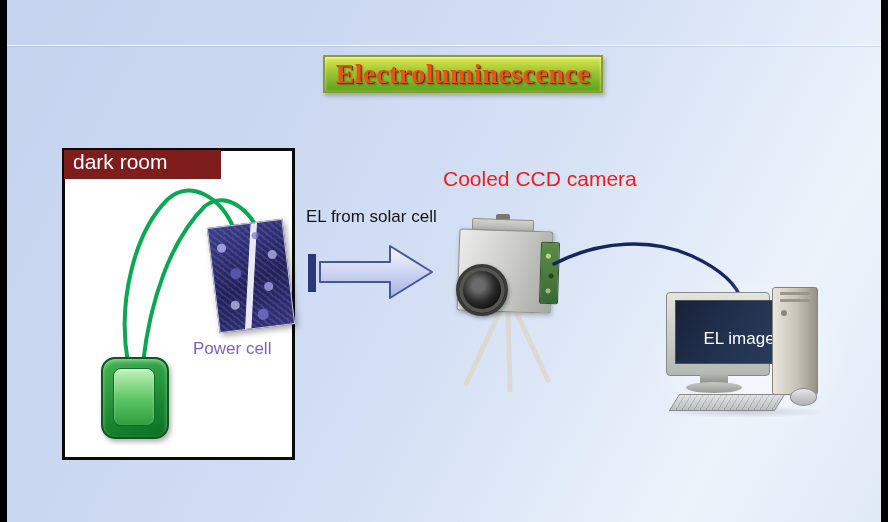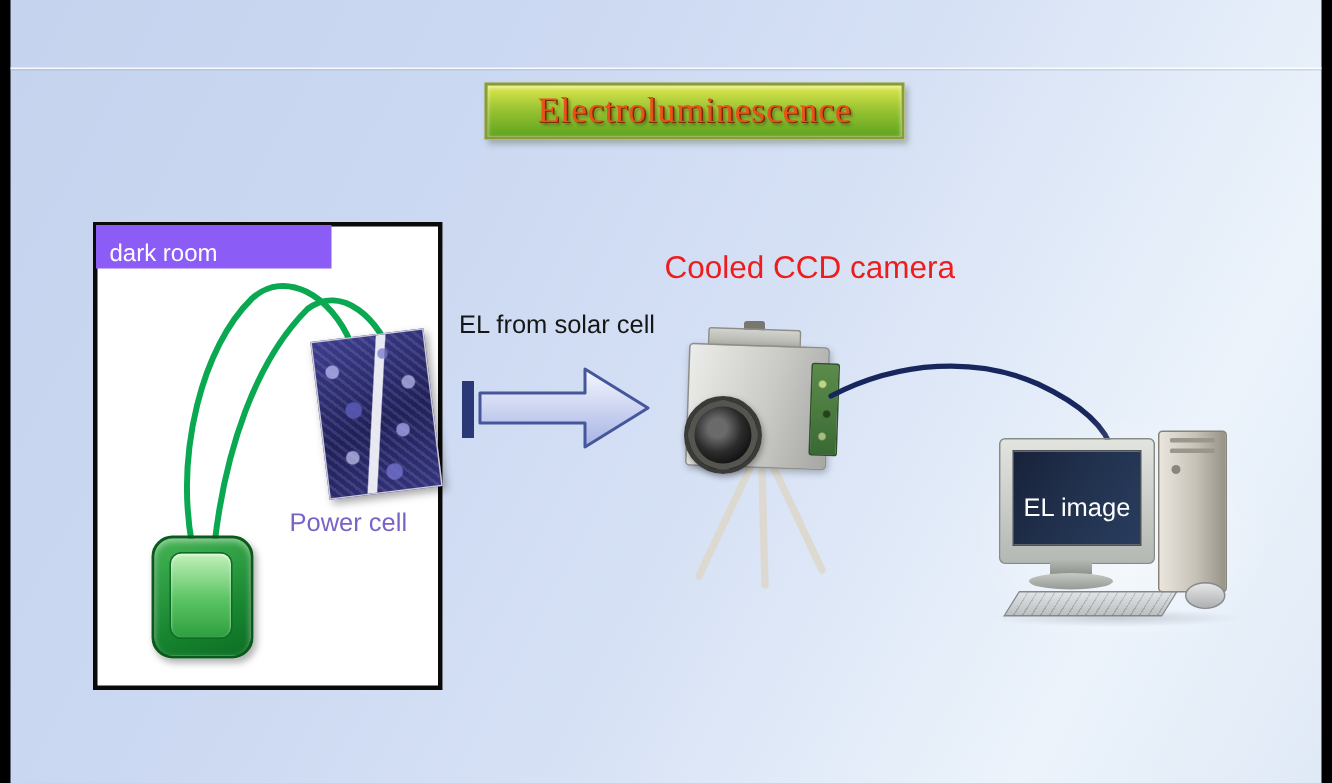--- a/index.html
+++ b/index.html
@@ -14,30 +14,30 @@
 
   
   .title-banner{
     position:absolute;left:323px;top:55px;width:276px;height:34px;
     background:linear-gradient(#dfe94f 0%,#9cc433 45%,#5ea41e 100%);
     border:2px solid #8d9c2e;
     box-shadow:inset 0 1px 3px rgba(255,255,255,.7),2px 3px 4px rgba(60,80,40,.35);
     display:flex;align-items:center;justify-content:center;
   }
   .title-text{
-    font-family:"Liberation Serif", serif;font-weight:normal;font-size:24px;
+    font-family:"Liberation Serif", serif;font-weight:bold;font-size:28px;
     color:#e8531a;letter-spacing:.5px;
     text-shadow:1px 1px 0 #7d2a05, 2px 2px 2px rgba(0,0,0,.35);
   }
 
   
   .dark-room{position:absolute;left:62px;top:148px;width:227px;height:306px;background:#fff;border:3px solid #0a0a0a;}
   .dark-room-header{
-    position:absolute;left:-1px;top:-1px;width:148px;height:29px;background:#8b5cf6;
-    color:#fff;font-size:16px;display:flex;align-items:flex-end;padding-left:9px;
+    position:absolute;left:-1px;top:-1px;width:148px;height:29px;background:#7f1d1d;
+    color:#fff;font-size:21px;display:flex;align-items:flex-start;padding-left:9px;
   }
   .solar-cell{
     position:absolute;left:148px;top:72px;width:74px;height:104px;
     transform:rotate(-7deg);
     border:1px solid #c9c9da;
     box-shadow:2px 3px 6px rgba(0,0,0,.35);
     background-color:#2e2e72;
     background-image:
       radial-gradient(circle at 15% 20%, rgba(172,172,232,.85) 0 4px, transparent 5px),
       radial-gradient(circle at 62% 12%, rgba(120,120,205,.75) 0 3px, transparent 4px),
@@ -109,21 +109,21 @@
   .computer{position:absolute;left:658px;top:282px;width:185px;height:140px;}
   .computer-backdrop{position:absolute;left:-4px;top:-2px;right:0;bottom:0;background:radial-gradient(ellipse at 50% 55%, rgba(255,255,255,.55) 0%, rgba(255,255,255,0) 75%);}
   .monitor{
     position:absolute;left:8px;top:10px;width:102px;height:82px;border-radius:4px;
     background:linear-gradient(#e2e4e0,#b4b8b2);border:1px solid #878b85;
   }
   .monitor-screen{
     position:absolute;left:8px;top:7px;width:84px;height:62px;
     background:linear-gradient(120deg,#18223a 0%,#223350 55%,#2a3c5e 100%);
     border:1px solid #4c5258;
-    display:flex;align-items:center;justify-content:center;
+    display:flex;align-items:center;justify-content:center;padding-left:21px;
   }
   .screen-label{color:#fdfdfd;font-size:17px;padding-top:14px;}
   .monitor-neck{position:absolute;left:42px;top:92px;width:28px;height:9px;background:linear-gradient(#b2b6b0,#8e928c);}
   .monitor-base{position:absolute;left:28px;top:100px;width:56px;height:11px;border-radius:50%;background:linear-gradient(#c6cac4,#969a94);}
   .tower{
     position:absolute;left:114px;top:5px;width:44px;height:106px;border-radius:3px;
     background:linear-gradient(90deg,#eae6de 0%,#c6c2b8 55%,#969288 100%);
     border:1px solid #87837a;
   }
   .tower-slot{height:3px;background:#9a968c;margin:4px 7px 0 7px;border-radius:1px;}

